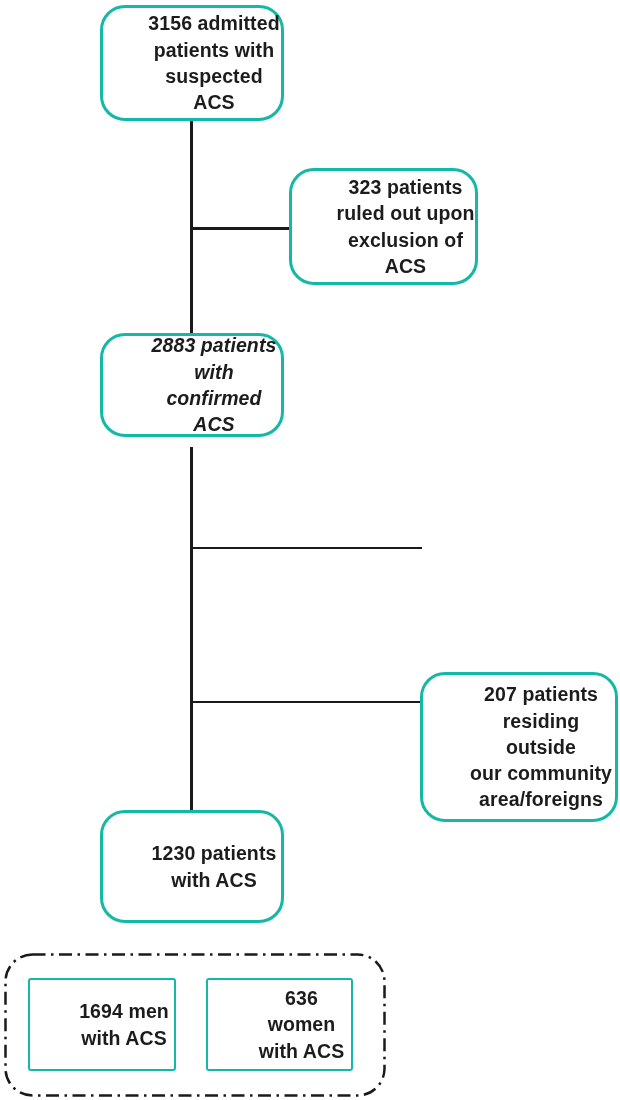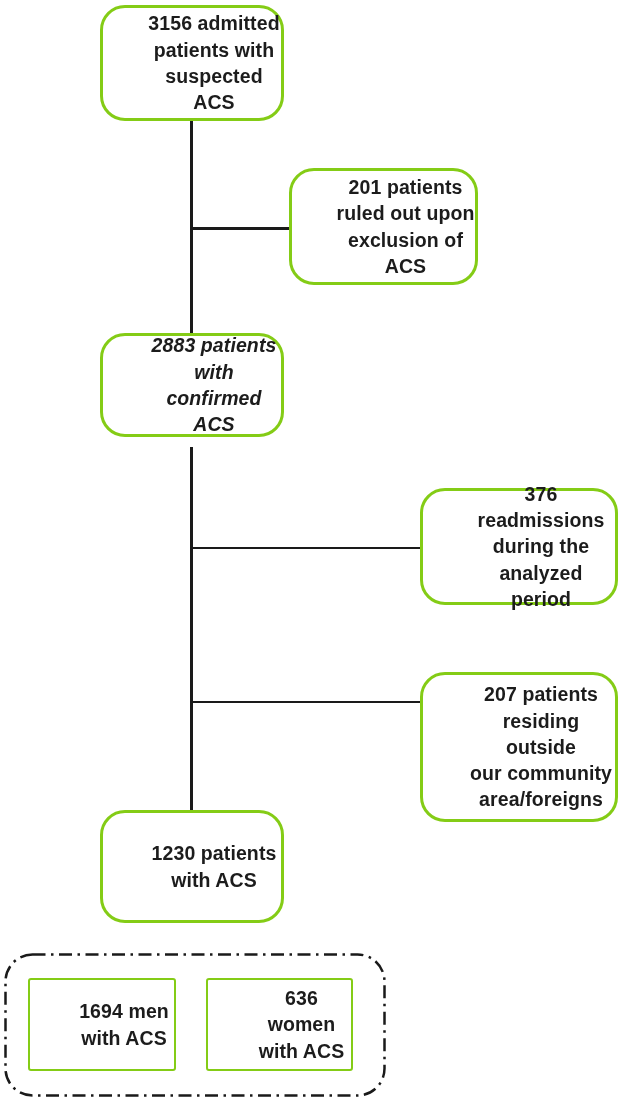--- a/index.html
+++ b/index.html
@@ -12,21 +12,21 @@
     width: 620px;
     height: 1100px;
     background: #ffffff;
     font-family: "Liberation Sans", "DejaVu Sans", sans-serif;
     overflow: hidden;
   }
   .node {
     position: absolute;
     box-sizing: border-box;
     background: #ffffff;
-    border: 3px solid #84cc16;
+    border: 3px solid #14b8a6;
     border-radius: 25px;
     display: flex;
     align-items: center;
     justify-content: center;
     z-index: 2;
     padding-left: 44px;
   }
   .node-label {
     white-space: pre-line;
     text-align: center;
@@ -84,36 +84,31 @@
   <div class="conn conn-h2"></div>
   <div class="conn conn-h3"></div>
 
   <div class="node box-suspected">
     <span class="node-label">3156 admitted
 patients with
 suspected ACS</span>
   </div>
 
   <div class="node box-excluded">
-    <span class="node-label">201 patients
+    <span class="node-label">323 patients
 ruled out upon
 exclusion of ACS</span>
   </div>
 
   <div class="node box-confirmed">
     <span class="node-label">2883 patients
 with confirmed
 ACS</span>
   </div>
 
-  <div class="node box-readmissions">
-    <span class="node-label">376 readmissions
-during the
-analyzed period</span>
-  </div>
 
   <div class="node box-outside">
     <span class="node-label">207 patients
 residing outside
 our community
 area/foreigns</span>
   </div>
 
   <div class="node box-final">
     <span class="node-label">1230 patients

